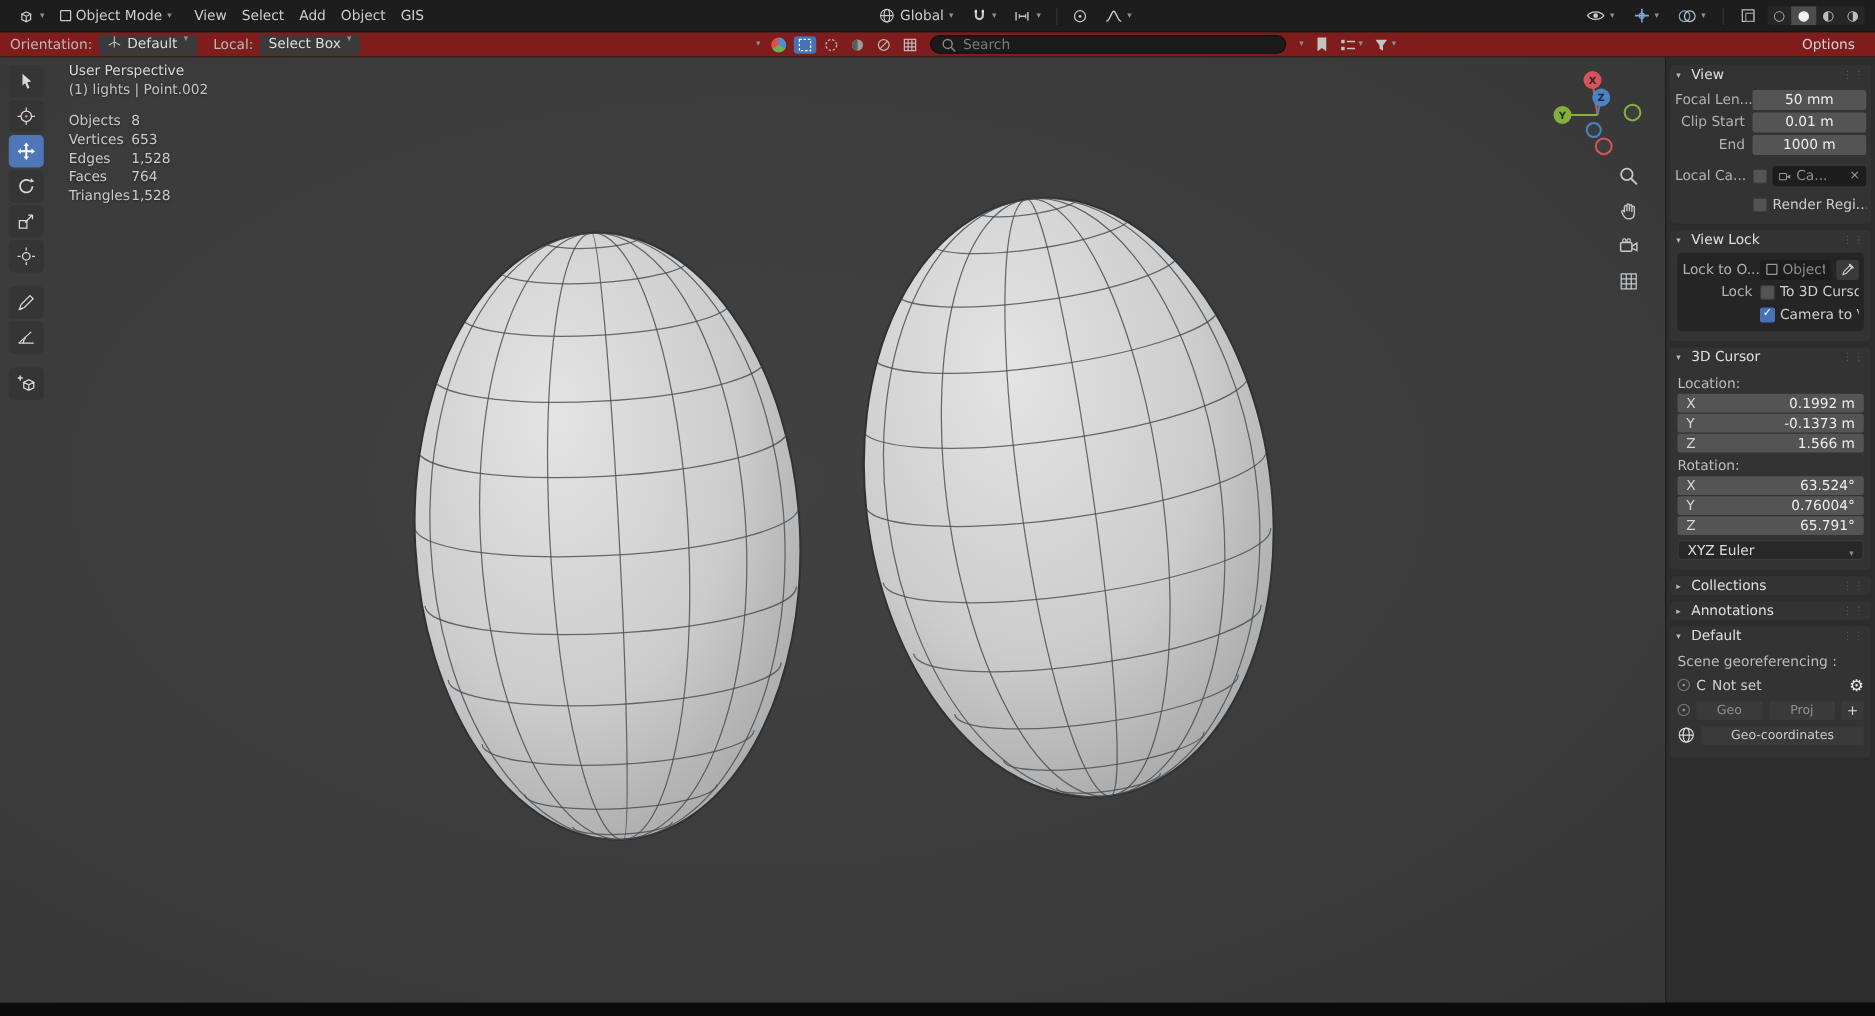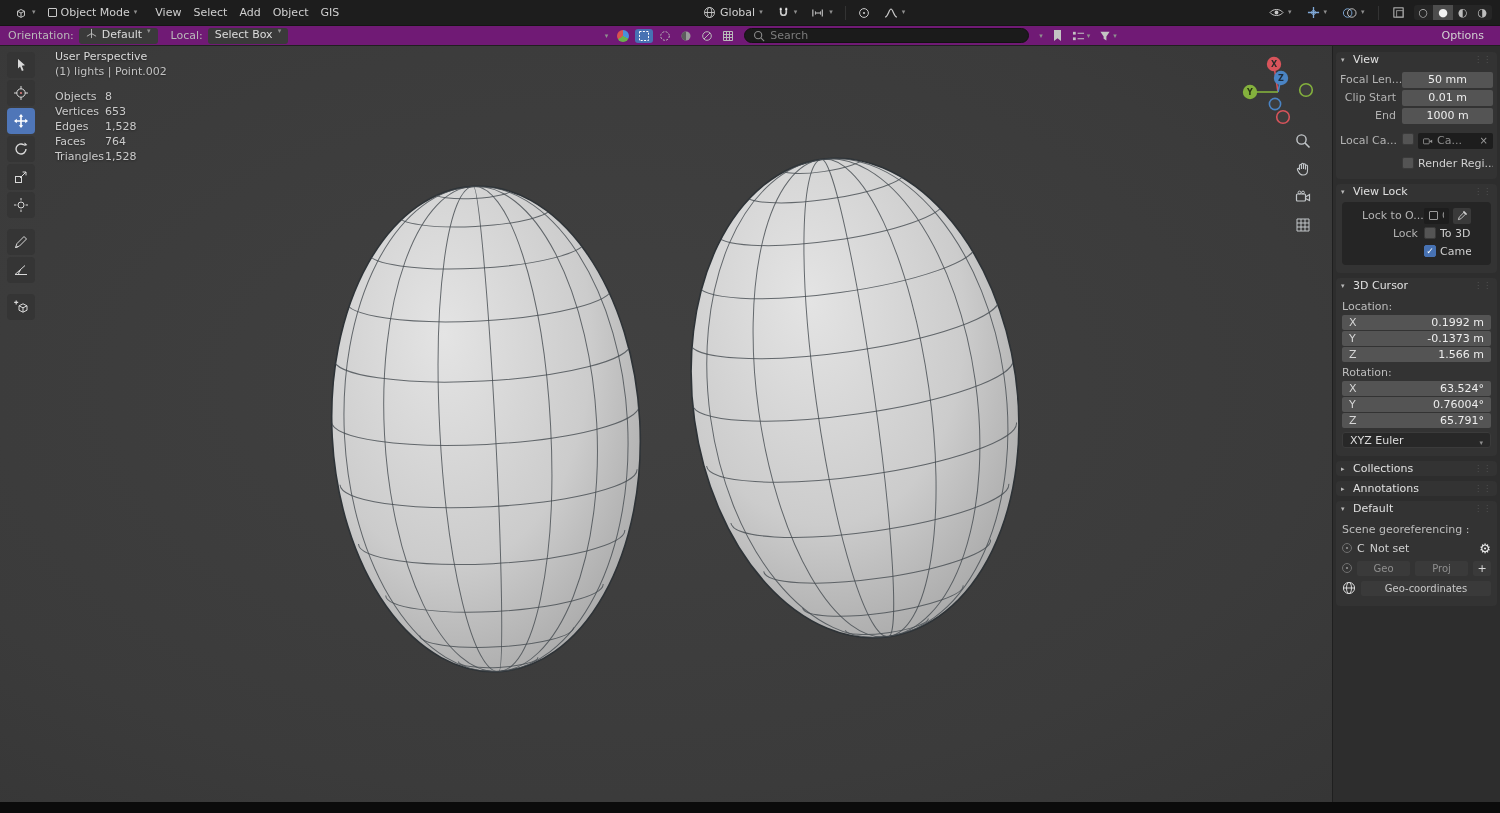--- a/index.html
+++ b/index.html
@@ -14,21 +14,21 @@
   .menus{display:flex;margin-left:6px}
   .tb-center{display:flex;align-items:center;margin-left:auto;gap:2px}
   .tb-right{display:flex;align-items:center;margin-left:auto;gap:3px}
   .sep{width:1px;height:14px;background:#333;margin:0 4px}
   .objicon{width:9px;height:9px;border:1.2px solid #c9c9c9;border-radius:1px;display:inline-block}
   .shadegroup{display:flex;background:#262626;border-radius:3px;overflow:hidden}
   .shadegroup .tbtn{padding:1px 5px;font-size:11px;color:#bdbdbd;border-radius:0}
   .shadegroup .tbtn.active{background:#4d4d4d;color:#f2f2f2}
 
   
-  .toolhead{height:20px;background:#701a75;display:flex;align-items:center;padding:0 8px;flex:none;border-bottom:1px solid #202020}
+  .toolhead{height:20px;background:#7f1d1d;display:flex;align-items:center;padding:0 8px;flex:none;border-bottom:1px solid #202020}
   .tlabel{color:#b9b9b9;margin-right:5px;white-space:nowrap}
   .dd{display:flex;align-items:flex-start;gap:5px;height:16px;background:#3a3a3a;border:none;border-radius:3px;padding:0 7px;color:#dcdcdc;font:11px "DejaVu Sans",sans-serif;white-space:nowrap}
   .th-center{display:flex;align-items:center;gap:3px;margin-left:auto}
   .th-right{display:flex;align-items:center;margin-left:auto}
   .iconbtn{display:flex;align-items:center;gap:2px;background:transparent;border:none;color:#c3c3c3;padding:1px 3px;border-radius:3px}
   .iconbtn.activeblue{background:#4772b3}
   .rgbball{width:12px;height:12px;border-radius:50%;background:conic-gradient(#4a90d9 0 33%,#6ab04c 33% 66%,#d9534f 66% 100%);display:inline-block}
   .search{display:flex;align-items:center;gap:5px;width:285px;height:15px;background:#1b1b1b;border:1px solid #121212;border-radius:8px;padding:0 8px;margin:0 4px}
   .search input{flex:1;background:transparent;border:none;outline:none;color:#e0e0e0;font:11px "DejaVu Sans",sans-serif}
   .search input::placeholder{color:#7c7c7c}
@@ -61,29 +61,29 @@
   .sidebar{width:168px;background:#2d2d2d;border-left:1px solid #1f1f1f;padding:6px 3px 0 3px;display:flex;flex-direction:column;font-size:11px;overflow:hidden}
   .panel{background:#333333;border-radius:4px;margin-bottom:5px}
   .phead{display:flex;align-items:center;height:15px;padding:0 5px;gap:3px}
   .pchev{font-size:7px;color:#b9b9b9;width:9px}
   .ptitle{color:#e0e0e0}
   .grip{margin-left:auto;color:#555;font-size:8px;letter-spacing:1px}
   .pbody{padding:3px 4px 6px 4px}
   .frow{display:flex;align-items:center;height:17px;margin:1px 0}
   .frow .flabel{flex:0 0 62px;text-align:right;padding-right:6px;color:#b3b3b3;white-space:nowrap;overflow:hidden}
   .vfield{flex:1;height:16px;background:#545454;border-radius:2px;display:flex;align-items:center;justify-content:center;color:#eeeeee}
-  .hgroup{flex:1;display:flex;gap:4px;min-width:0}
+  .hgroup{flex:1;display:flex;align-items:center;gap:4px;min-width:0}
   .checkbox{width:12px;height:12px;border-radius:2px;background:#545454;border:1px solid #3a3a3a;display:inline-flex;align-items:center;justify-content:center;font-size:9px;color:#fff;flex:none;line-height:1}
   .checkbox.checked{background:#4772b3;border-color:#4772b3}
   .cbl{color:#cfcfcf;white-space:nowrap;overflow:hidden}
   .objfield{flex:1;height:16px;background:#1d1d1d;border-radius:2px;display:flex;align-items:center;gap:4px;padding:0 5px;color:#8f8f8f;min-width:0}
   .objfield .txt{flex:1;overflow:hidden;white-space:nowrap}
   .clearx{color:#9c9c9c;font-size:10px}
   .dropperbtn{width:18px;height:16px;background:#3a3a3a;border:none;border-radius:2px;display:flex;align-items:center;justify-content:center;flex:none}
-  .inset{background:#252525;border-radius:4px;padding:4px 20px;margin:0 2px 2px 2px}
+  .inset{background:#252525;border-radius:4px;padding:4px 4px;margin:0 2px 2px 2px}
   .slabel{color:#bdbdbd;margin:4px 2px 2px 2px}
   .axisfield{height:15px;background:#545454;border-radius:2px;display:flex;align-items:center;padding:0 7px;margin:1px 2px;color:#ededed}
   .axisfield .ax{width:16px;color:#d6d6d6}
   .axisfield .av{margin-left:auto}
   .dropdownfield{height:16px;background:#282828;border:1px solid #3b3b3b;border-radius:3px;display:flex;align-items:flex-end;padding:0 7px;color:#dcdcdc;margin:4px 2px 2px 2px}
   .dropdownfield .chev{margin-left:auto}
   .grow{display:flex;align-items:center;gap:5px;margin:4px 2px;height:16px}
   .dotic{width:10px;height:10px;border-radius:50%;border:1px solid #6f6f6f;background:#353535;position:relative;flex:none}
   .dotic::after{content:"";position:absolute;inset:3px;border-radius:50%;background:#9a9a9a}
   .crsc{color:#d6d6d6}

